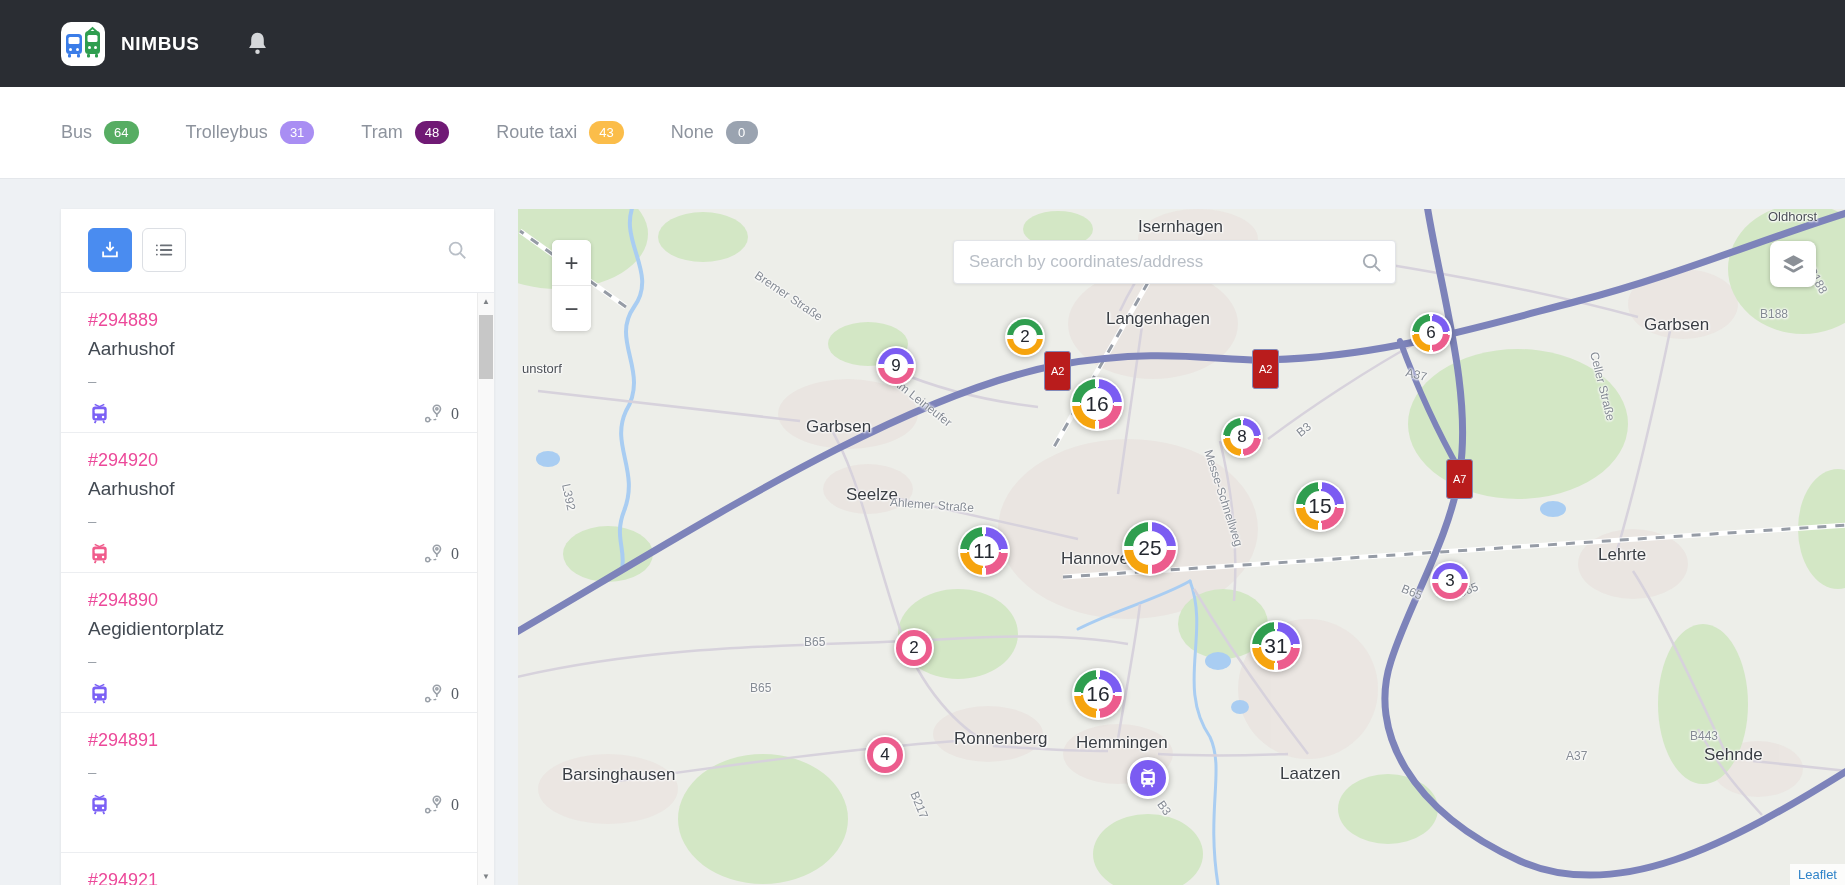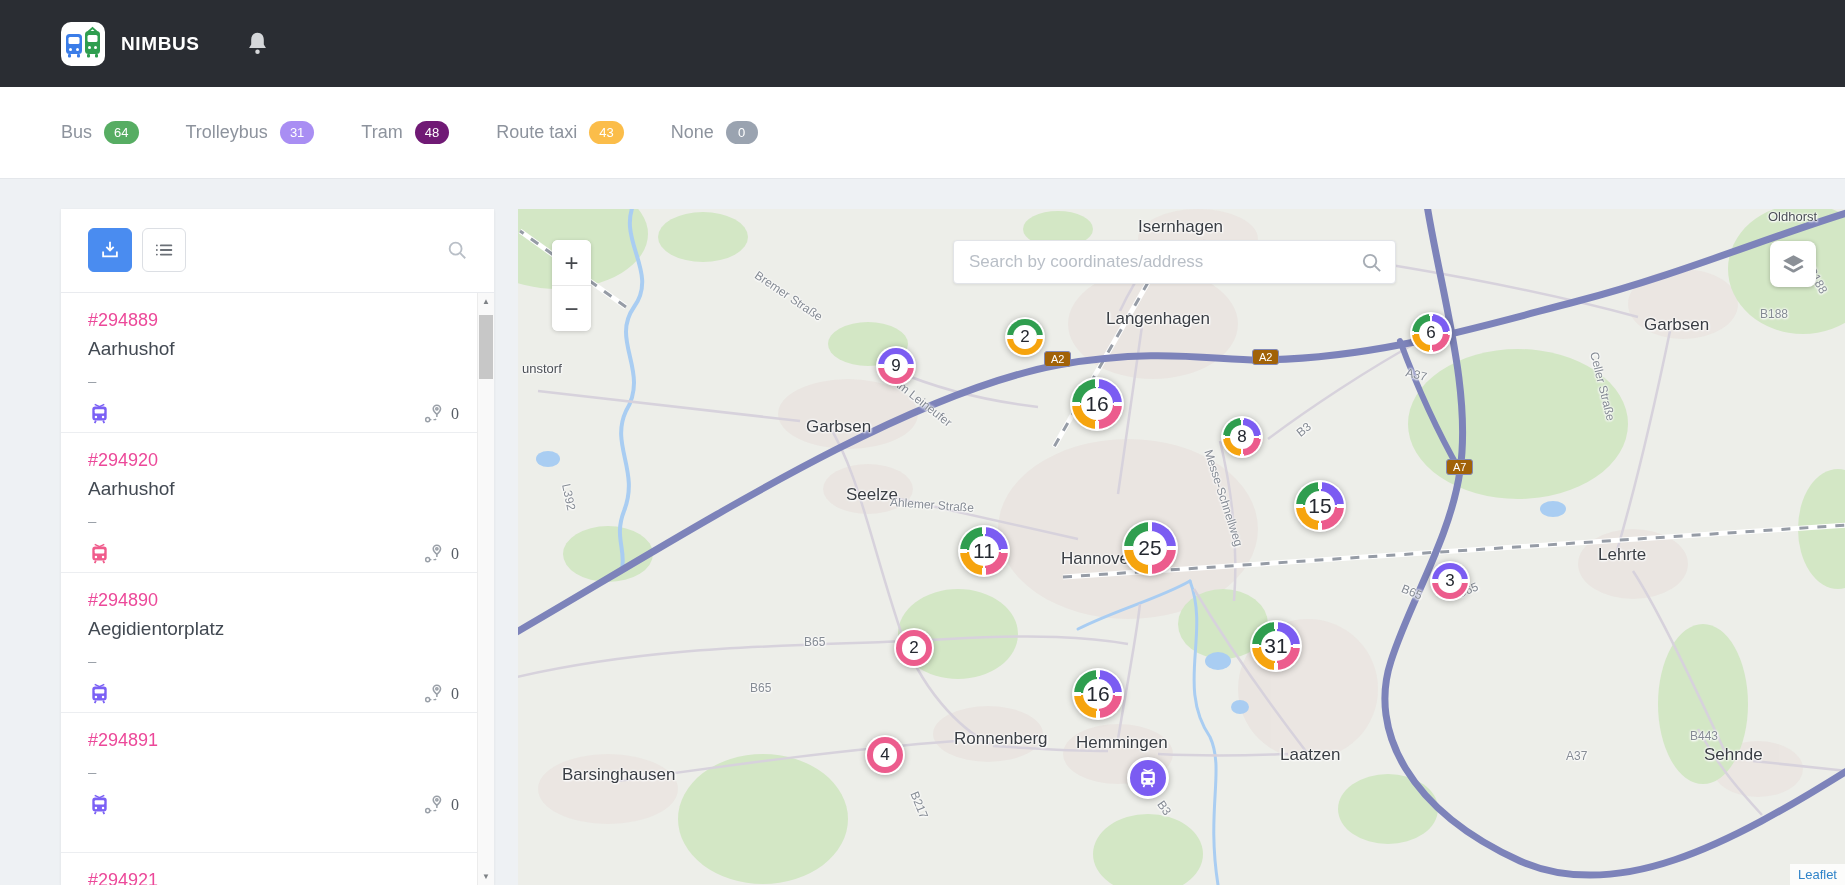--- a/index.html
+++ b/index.html
@@ -60,22 +60,22 @@
 
   
   .map { position:absolute; left:518px; top:209px; right:0; bottom:0; background:#edeee9; overflow:hidden; }
   .basemap { position:absolute; inset:0; }
 
   .map-label { position:absolute; white-space:nowrap; pointer-events:none;
                text-shadow:0 0 3px #fff,0 0 3px #fff,0 0 2px #fff,1px 1px 2px #fff; }
   .map-label.city { font-size:17px; color:#3a3e44; }
   .map-label.town { font-size:13px; color:#4a4e55; }
   .map-label.road { font-size:12px; color:#858b94; }
-  .map-label.badge { font-size:11px; color:#fff; background:#a16207; border:1px solid #8289b8;
-                     border-radius:3px; padding:1px 6px; text-shadow:none; }
+  .map-label.badge { font-size:11px; color:#fff; background:#b91c1c; border:1px solid #8289b8;
+                     border-radius:3px; padding:13px 6px; text-shadow:none; }
 
   .cluster { position:absolute; border-radius:50%; background:#fff; box-shadow:0 1px 6px rgba(0,0,0,.3); cursor:pointer; }
   .donut { position:absolute; inset:2px; border-radius:50%; }
   .donut::after { content:""; position:absolute; inset:18%; background:#fff; border-radius:50%; }
   .cnum { position:absolute; inset:0; display:flex; align-items:center; justify-content:center; color:#242830; }
   .cluster.sm .cnum { font-size:17px; } .cluster.lg .cnum { font-size:21px; }
   .vmarker { position:absolute; border-radius:50%; background:#7b5cf2; border:3px solid #fff;
              box-shadow:0 1px 6px rgba(0,0,0,.3); display:flex; align-items:center; justify-content:center; cursor:pointer; }
 
   .zoom-ctl { position:absolute; left:34px; top:31px; width:39px; background:#fff; border-radius:6px;
@@ -397,21 +397,21 @@
       <div class="map-label road" style="left: 884px; top: 372px; transform: rotate(22deg); transform-origin: left center;">B65</div>
       <div class="map-label road" style="left: 940px; top: 378px; transform: rotate(-22deg); transform-origin: left center;">B65</div>
       <div class="map-label road" style="left: 1172px; top: 520px;">B443</div>
       <div class="map-label road" style="left: 1048px; top: 540px;">A37</div>
       <div class="map-label road" style="left: 888px; top: 156px; transform: rotate(14deg); transform-origin: left center;">A37</div>
       <div class="map-label road" style="left: 396px; top: 576px; transform: rotate(68deg); transform-origin: left center;">B217</div>
       <div class="map-label road" style="left: 642px; top: 586px; transform: rotate(55deg); transform-origin: left center;">B3</div>
       <div class="map-label road" style="left: 780px; top: 218px; transform: rotate(-38deg); transform-origin: left center;">B3</div>
       <div class="map-label city" style="left: 436px; top: 520px;">Ronnenberg</div>
       <div class="map-label city" style="left: 558px; top: 524px;">Hemmingen</div>
-      <div class="map-label city" style="left: 762px; top: 536px;">Laatzen</div>
+      <div class="map-label city" style="left: 762px; top: 555px;">Laatzen</div>
       <div class="map-label city" style="left: 44px; top: 556px;">Barsinghausen</div>
       <div class="map-label city" style="left: 1080px; top: 336px;">Lehrte</div>
       <div class="map-label city" style="left: 1186px; top: 536px;">Sehnde</div>
       <div class="map-label city" style="left: 543px; top: 340px;">Hannover</div>
       <div class="map-label road" style="left: 1076px; top: 136px; transform: rotate(76deg); transform-origin: left center;">Celler Straße</div>
       <div class="map-label road" style="left: 690px; top: 234px; transform: rotate(72deg); transform-origin: left center;">Messe-Schnellweg</div>
       <div class="map-label badge" style="left: 526px; top: 142px;">A2</div>
       <div class="map-label badge" style="left: 734px; top: 140px;">A2</div>
       <div class="map-label badge" style="left: 928px; top: 250px;">A7</div>
     </div>

